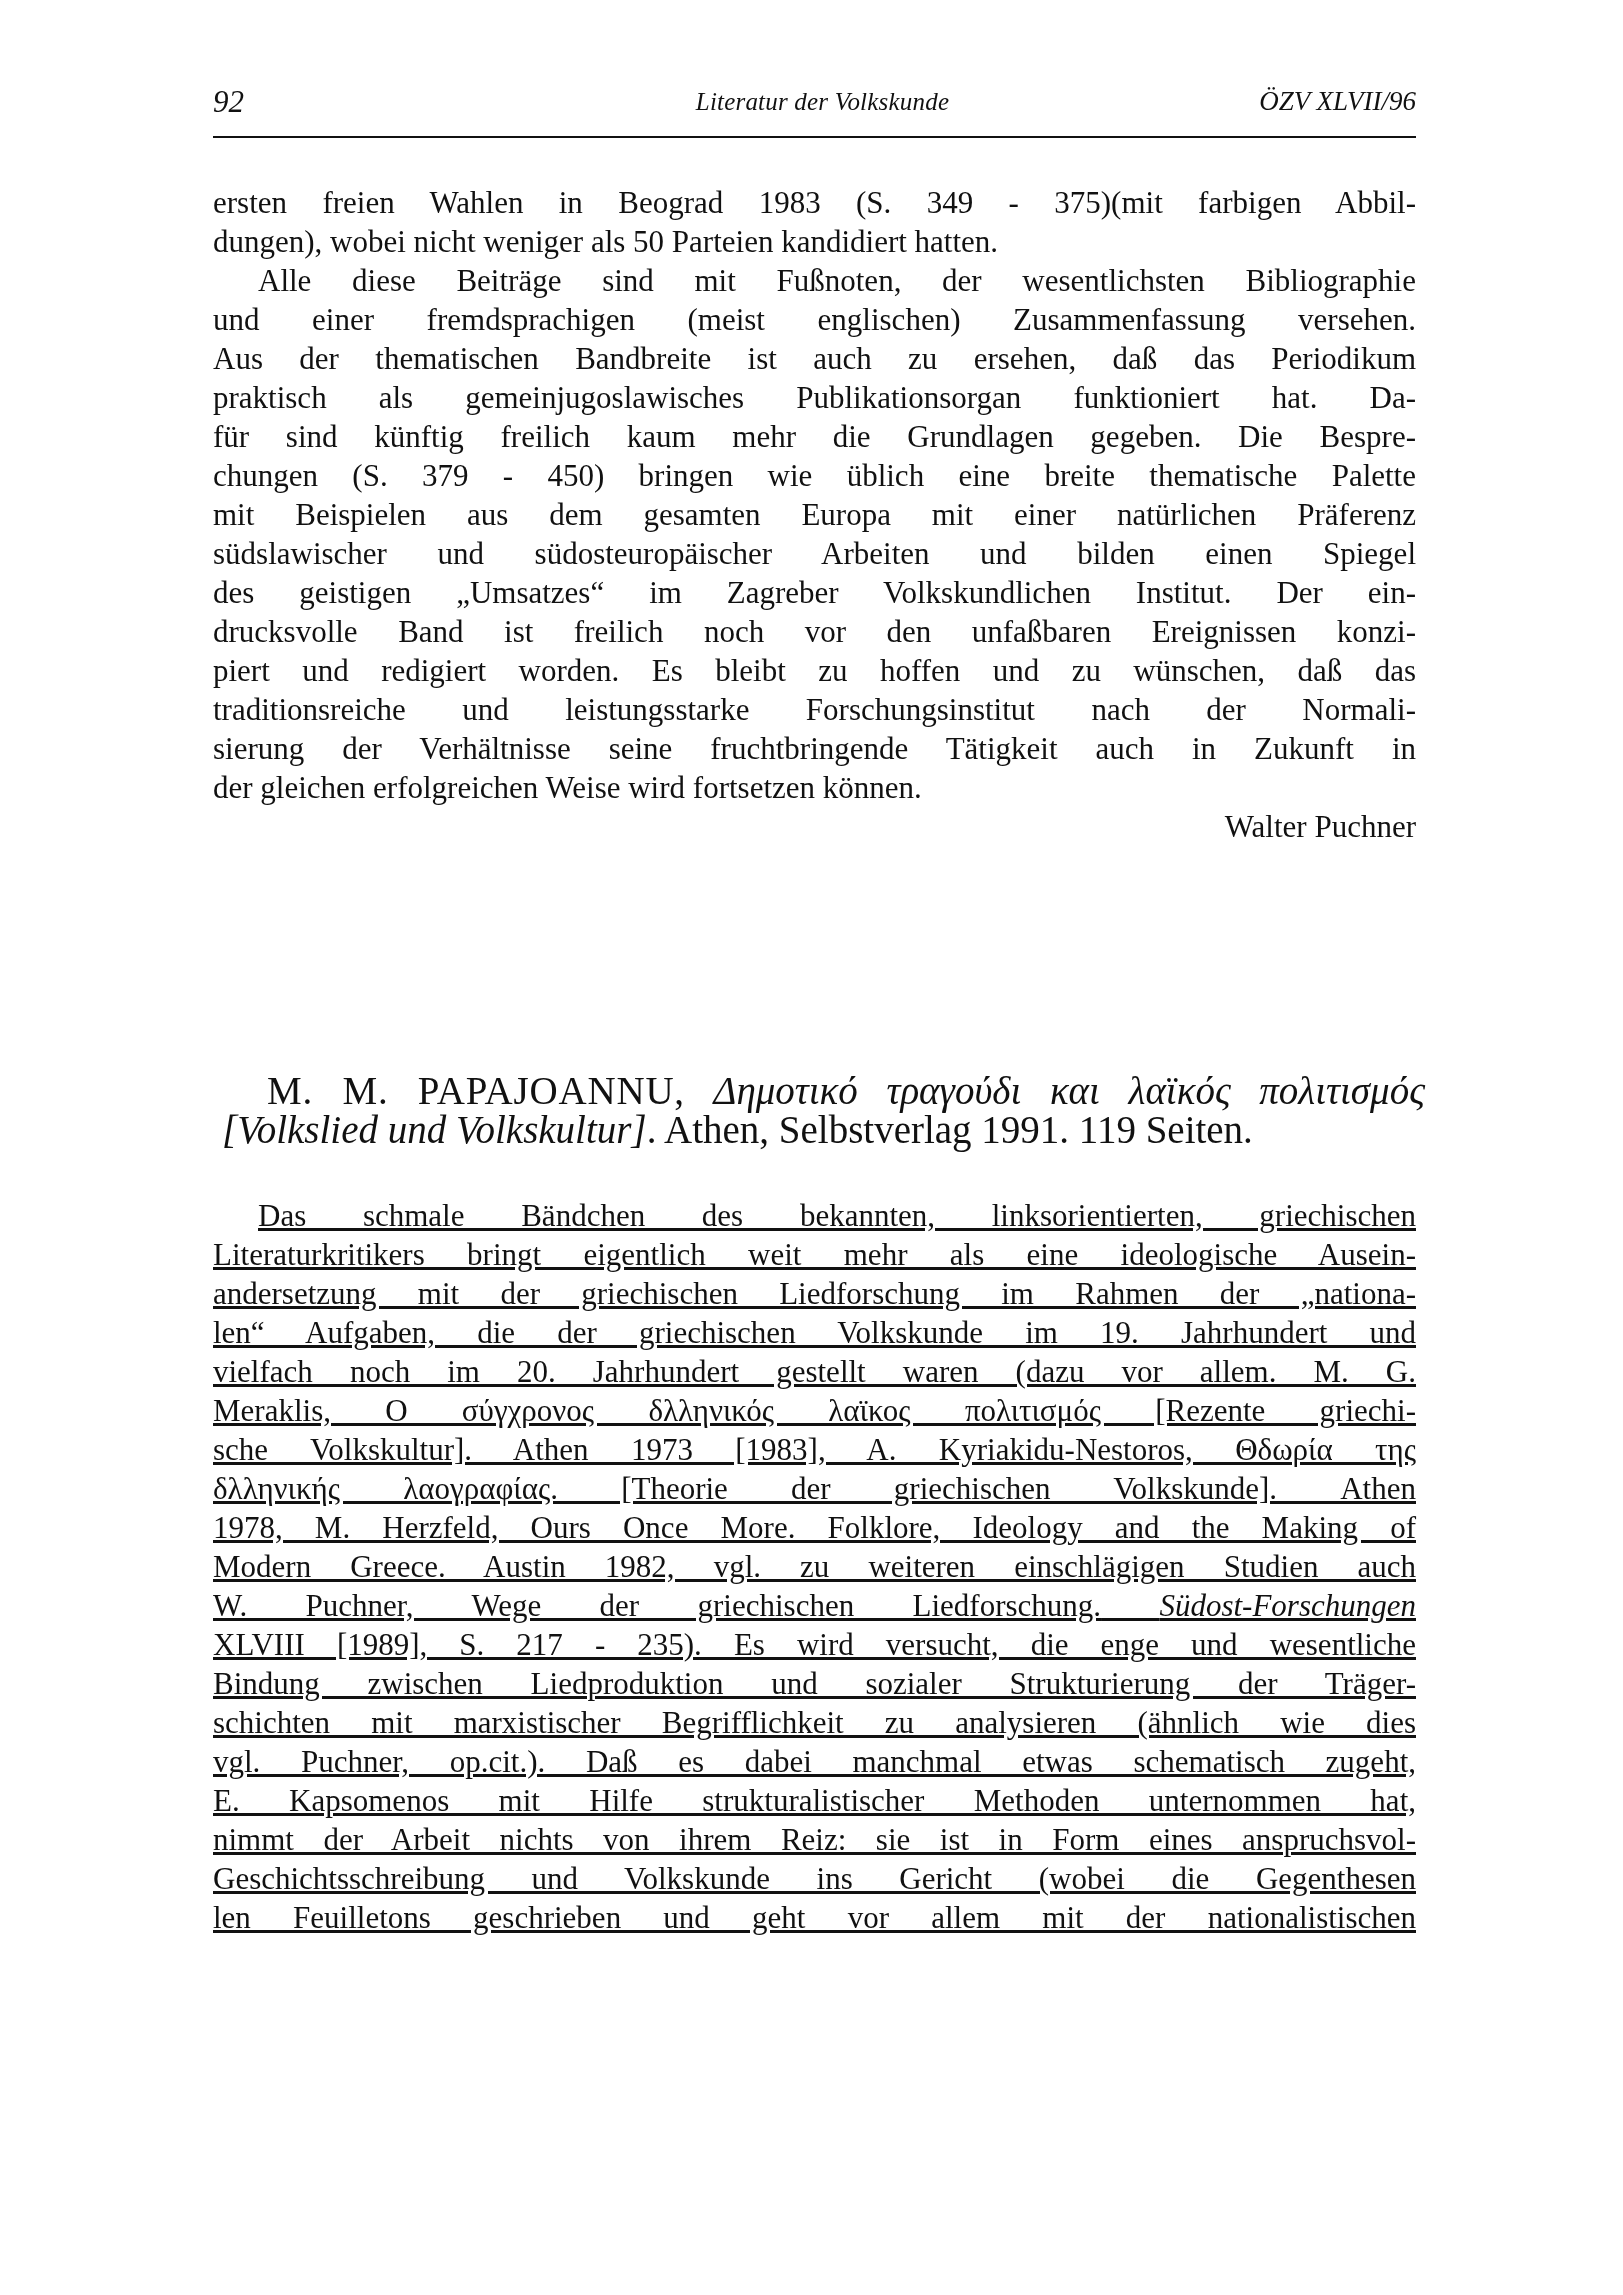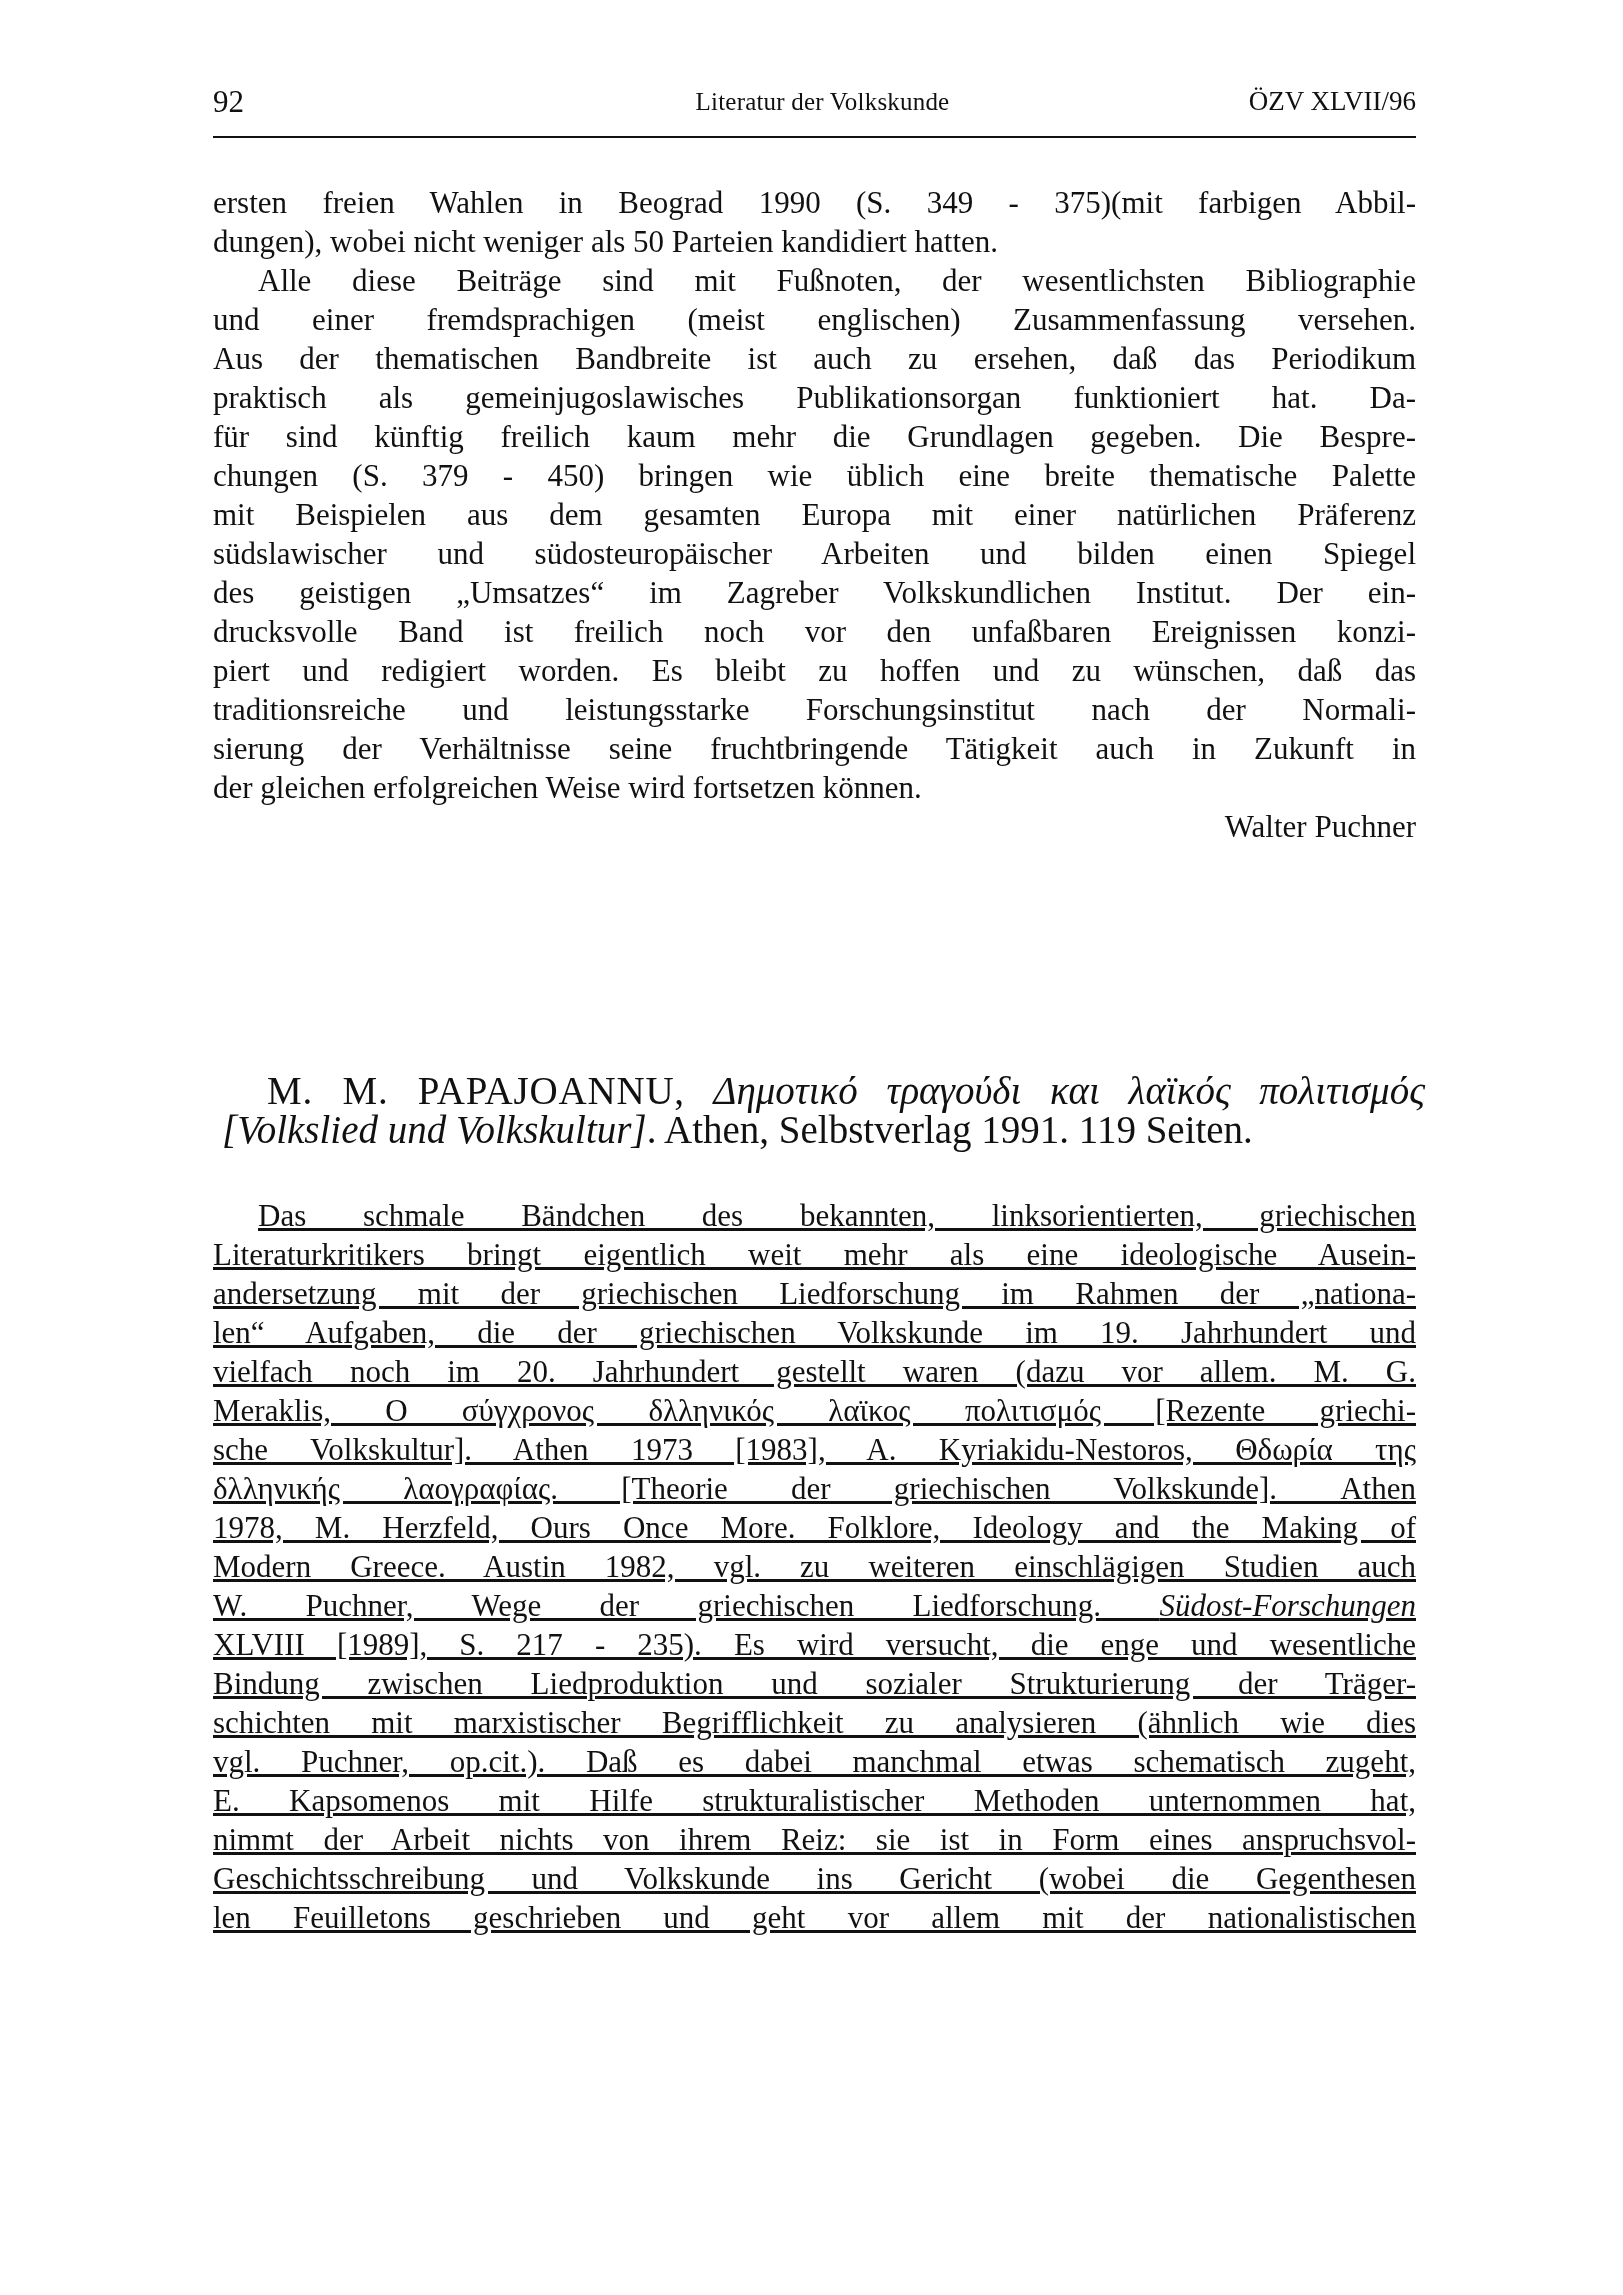--- a/index.html
+++ b/index.html
@@ -23,20 +23,21 @@
     height: 2295px;
   }
   .running-head {
     position: absolute;
     top: 81px;
     left: 0;
     width: 1203px;
     height: 41px;
     font-size: 27px;
     line-height: 41px;
+    font-style: italic;
   }
   .running-head .page-num {
     position: absolute;
     left: 0;
     top: 0;
     font-size: 31px;
   }
   .running-head .section-title {
     position: absolute;
     left: 16px;
@@ -117,21 +118,21 @@
 <div class="page">
 
   <div class="running-head">
     <span class="page-num">92</span>
     <span class="section-title">Literatur der Volkskunde</span>
     <span class="journal-ref">ÖZV XLVII/96</span>
   </div>
   <div class="head-rule"></div>
 
   <div class="block1 body-text">
-    <span class="line">ersten freien Wahlen in Beograd 1990 (S. 349 - 375)(mit farbigen Abbil-</span>
+    <span class="line">ersten freien Wahlen in Beograd 1983 (S. 349 - 375)(mit farbigen Abbil-</span>
     <span class="line last">dungen), wobei nicht weniger als 50 Parteien kandidiert hatten.</span>
     <span class="line ind">Alle diese Beiträge sind mit Fußnoten, der wesentlichsten Bibliographie</span>
     <span class="line">und einer fremdsprachigen (meist englischen) Zusammenfassung versehen.</span>
     <span class="line">Aus der thematischen Bandbreite ist auch zu ersehen, daß das Periodikum</span>
     <span class="line">praktisch als gemeinjugoslawisches Publikationsorgan funktioniert hat. Da-</span>
     <span class="line">für sind künftig freilich kaum mehr die Grundlagen gegeben. Die Bespre-</span>
     <span class="line">chungen (S. 379 - 450) bringen wie üblich eine breite thematische Palette</span>
     <span class="line">mit Beispielen aus dem gesamten Europa mit einer natürlichen Präferenz</span>
     <span class="line">südslawischer und südosteuropäischer Arbeiten und bilden einen Spiegel</span>
     <span class="line">des geistigen „Umsatzes“ im Zagreber Volkskundlichen Institut. Der ein-</span>

